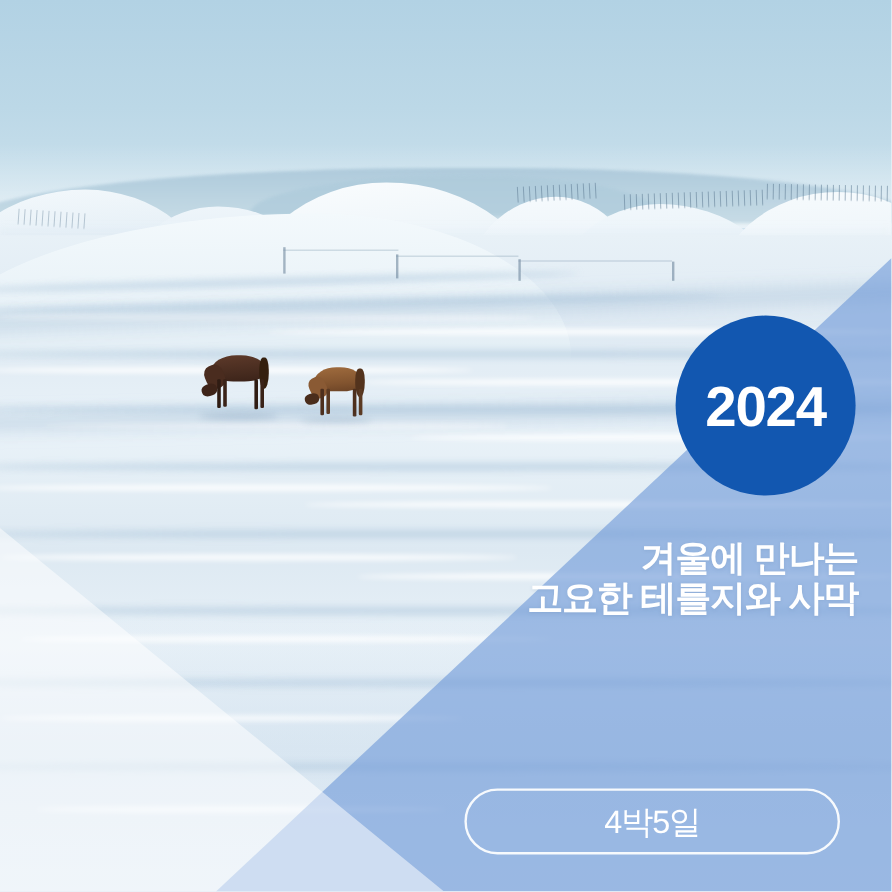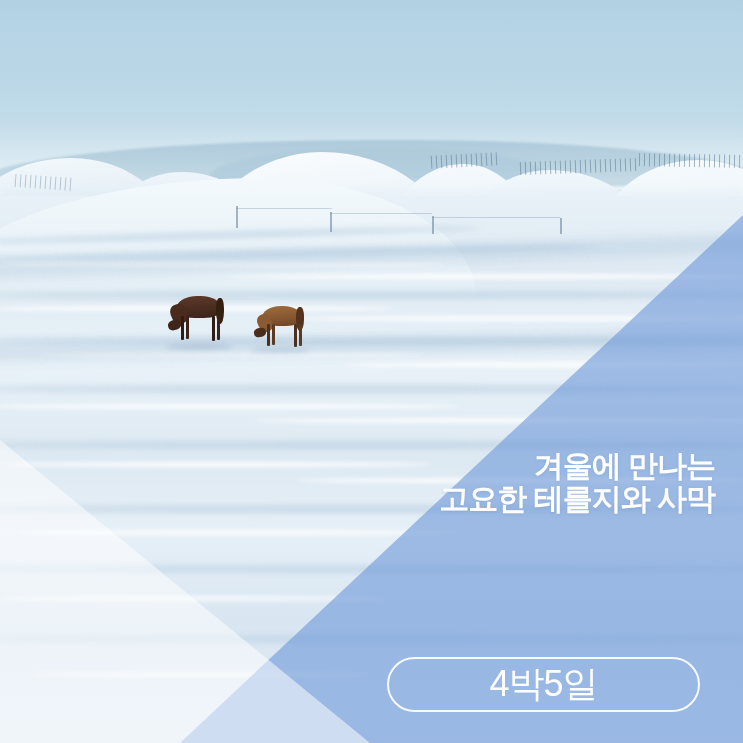--- a/index.html
+++ b/index.html
@@ -135,21 +135,21 @@
     font-size:64px;font-weight:800;line-height:1.05;
     letter-spacing:-3px;
     text-shadow:0 2px 6px rgba(80,110,155,.20);
   }
 
   .pill{
     position:absolute;left:387px;top:657px;width:313px;height:55px;
     border:2px solid rgba(255,255,255,.92);
     border-radius:30px;
     display:flex;align-items:center;justify-content:center;
-    color:#ffffff;font-size:36px;font-weight:500;letter-spacing:-1px;
+    color:#ffffff;font-size:27px;font-weight:500;letter-spacing:-1px;
     box-sizing:border-box;
   }
 </style>
 </head>
 <body>
 
 <div class="poster">
 
   <div class="photo">
 
@@ -240,20 +240,23 @@
 
   <div class="ov">
     <svg viewBox="0 0 743 743" xmlns="http://www.w3.org/2000/svg">
 
       <polygon points="743,215 743,743 180,743" fill="#6f9ad8" fill-opacity="0.62"></polygon>
 
       <polygon points="0,440 370,743 0,743" fill="#ffffff" fill-opacity="0.52"></polygon>
     </svg>
   </div>
 
+  <div class="year-circle" style="background:#1257b0;">
+    <span>2024</span>
+  </div>
 
   <div class="sub sub1">겨울에 만나는</div>
   <div class="sub sub2">고요한 테를지와 사막</div>
 
 
   <div class="pill">
     <span>4박5일</span>
   </div>
 
 </div>

